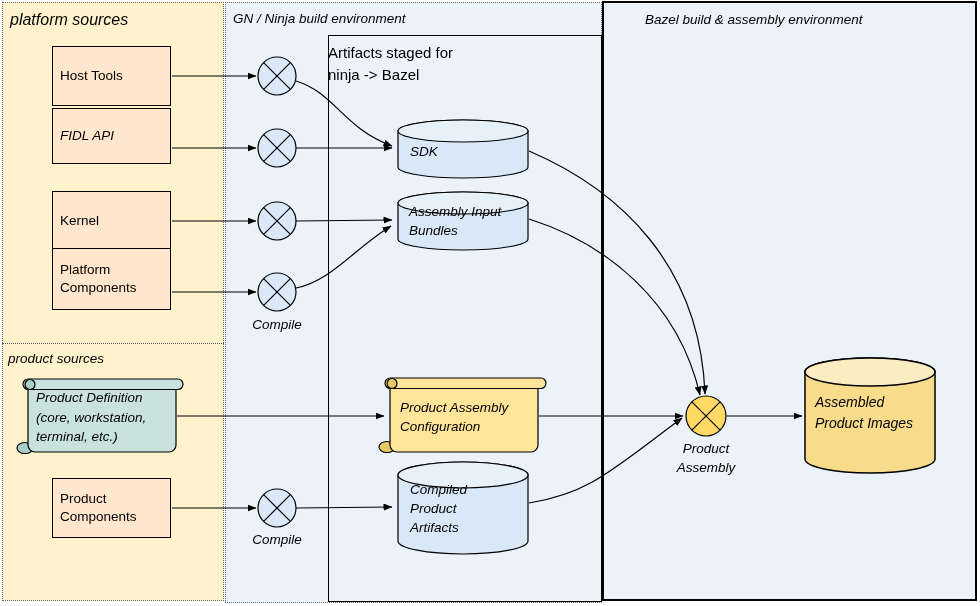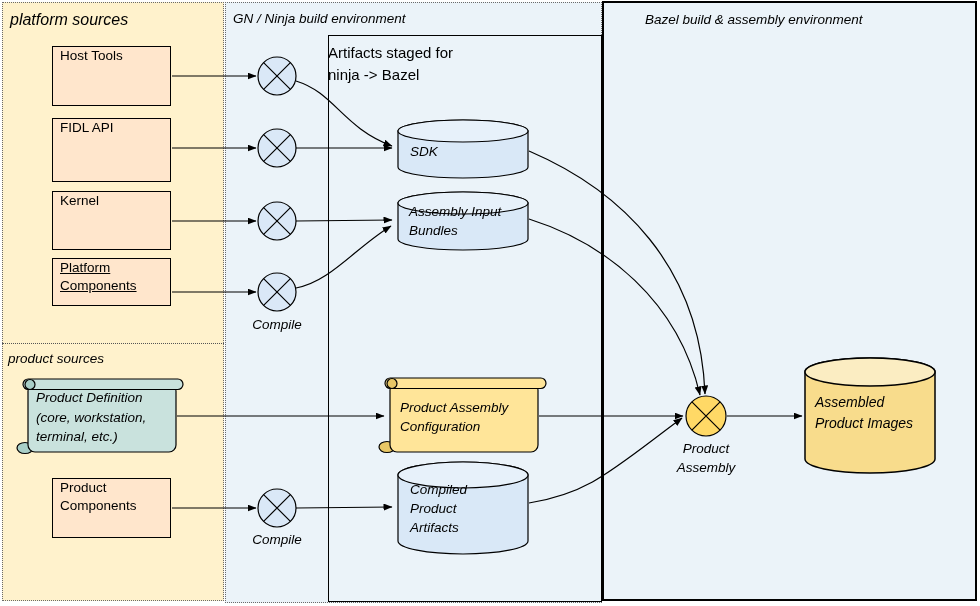--- a/index.html
+++ b/index.html
@@ -9,21 +9,21 @@
   }
   .panel{position:absolute;box-sizing:border-box;}
   .panel.platform{left:2px;top:2px;width:222px;height:599px;background:var(--platform-panel-bg);border:1px dotted #6b6b6b;}
   .panel.gn{left:225px;top:2px;width:377px;height:601px;background:var(--env-panel-bg);border:1px dotted #6b6b6b;}
   .panel.bazel{left:602px;top:1px;width:375px;height:600px;background:var(--env-panel-bg);border:2px solid #000;}
   .divider{position:absolute;left:2px;top:343px;width:222px;height:0;border-top:1px dotted #555;}
   .staging{position:absolute;left:328px;top:35px;width:274px;height:567px;border:1px solid #000;box-sizing:border-box;}
   .srcbox{
     position:absolute;left:52px;width:119px;box-sizing:border-box;
     background:var(--source-box-bg);border:1px solid #000;
-    display:flex;align-items:flex-start;padding-left:7px;
+    display:flex;align-items:center;padding-left:7px;
     font-size:13.5px;line-height:18px;
   }
   .lbl{position:absolute;font-size:13.5px;line-height:19px;white-space:nowrap;font-style:italic;}
   .wrap{white-space:normal;}
   .center{text-align:center;}
   .title-big{font-size:16px;}
   .staging-title{position:absolute;left:328px;top:42px;width:274px;text-align:left;font-size:15px;line-height:22px;}
   svg.overlay{position:absolute;left:0;top:0;pointer-events:none;}
   .stroke{stroke:#000;stroke-width:1.2;fill:none;}
   .edge{stroke:#000;stroke-width:1.2;fill:none;}
@@ -45,27 +45,27 @@
 
   <div class="panel platform"></div>
   <div class="panel gn"></div>
   <div class="panel bazel"></div>
   <div class="divider"></div>
   <div class="staging"></div>
 
   <div class="srcbox" style="top:46px;height:60px;">
     <span>Host Tools</span>
   </div>
-  <div class="srcbox" style="top:118px;height:64px;">
+  <div class="srcbox" style="top:108px;height:56px;font-style:italic;">
     <span>FIDL API</span>
   </div>
   <div class="srcbox" style="top:191px;height:59px;">
     <span>Kernel</span>
   </div>
-  <div class="srcbox" style="top:258px;height:48px;text-decoration:underline;">
+  <div class="srcbox" style="top:248px;height:62px;">
     <span>Platform Components</span>
   </div>
   <div class="srcbox" style="top:478px;height:60px;">
     <span>Product Components</span>
   </div>
 
   <svg class="overlay" width="980" height="606" viewBox="0 0 980 606">
     <defs>
       <marker id="arrow" markerWidth="10" markerHeight="8" refX="8.5" refY="3.5" orient="auto" markerUnits="userSpaceOnUse">
         <path d="M0 0 L9 3.5 L0 7 Z" fill="#000"></path>

